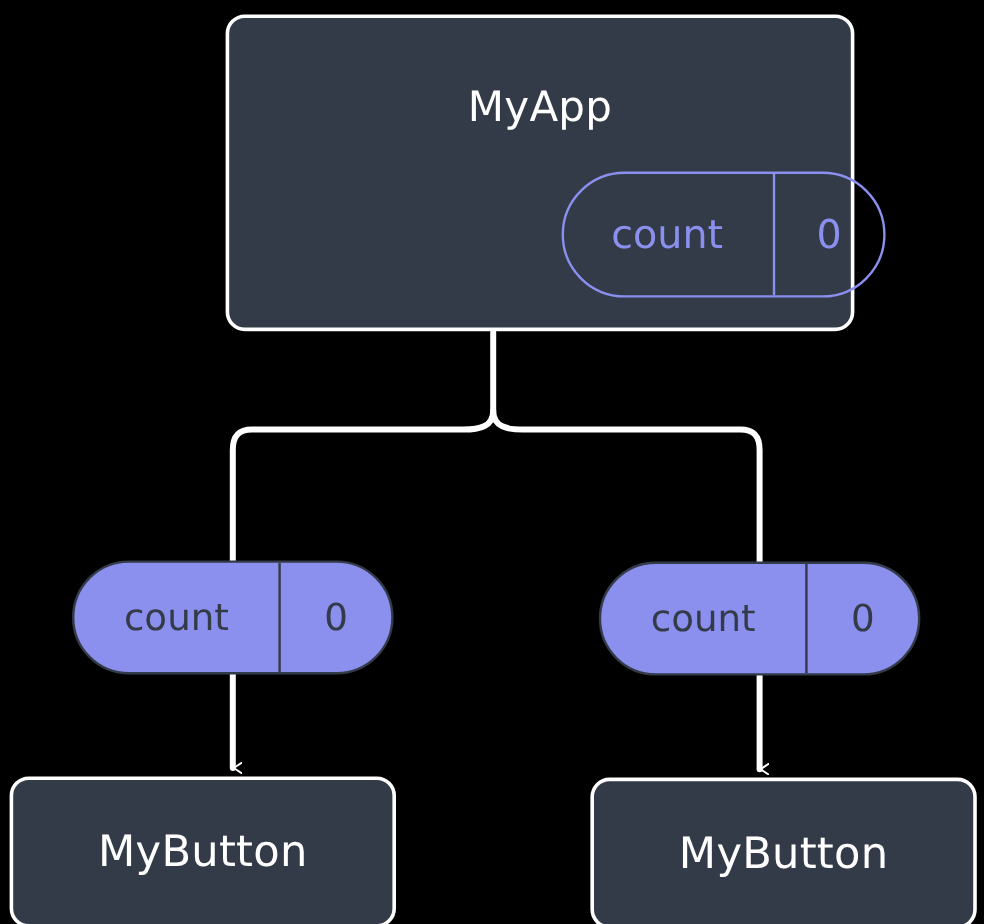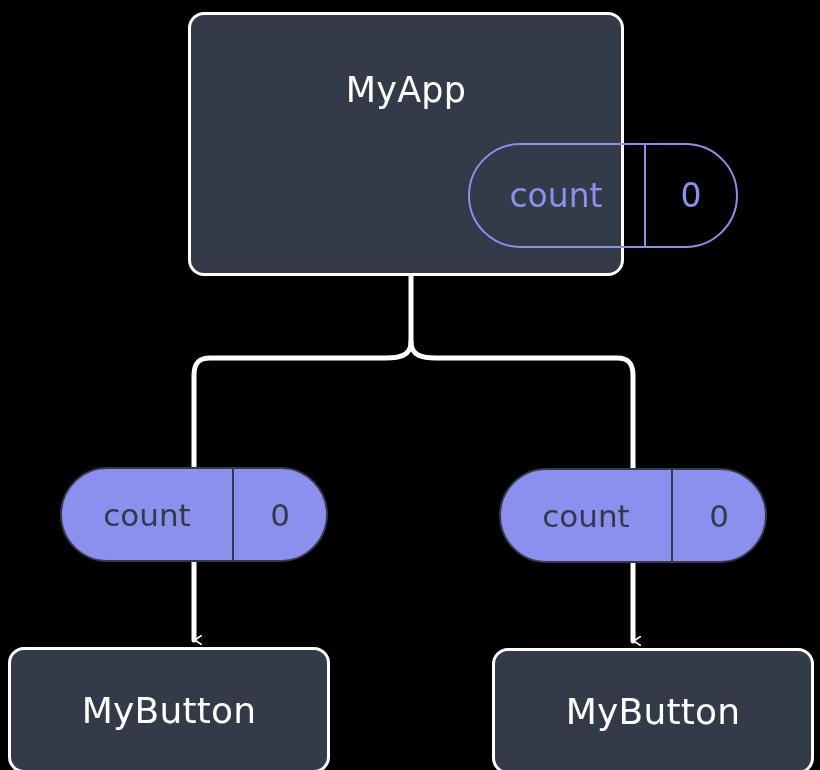--- a/index.html
+++ b/index.html
@@ -44,21 +44,21 @@
     width: 100%;
     text-align: center;
     color: #ffffff;
     font-weight: 400;
     letter-spacing: 0.2px;
   }
 
   #card-myapp {
     left: 188px;
     top: 12px;
-    width: 436px;
+    width: 524px;
     height: 264px;
   }
   #card-myapp .card-title {
     top: 55px;
     font-size: 35px;
   }
 
   .card-mybutton {
     width: 322px;
     height: 126px;

